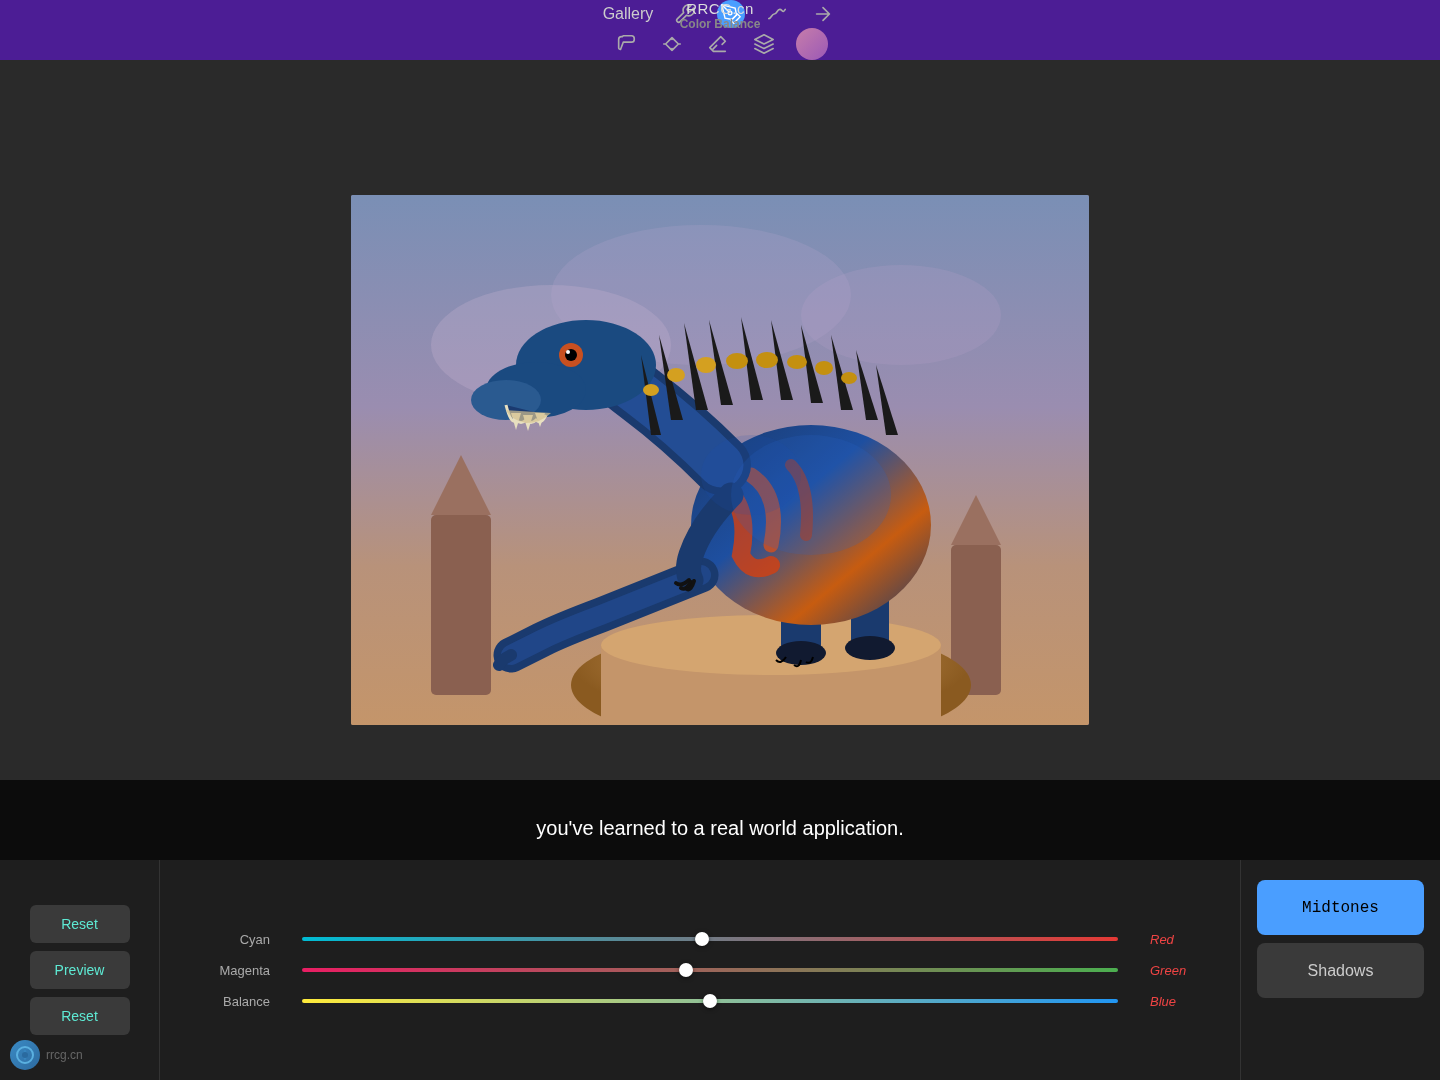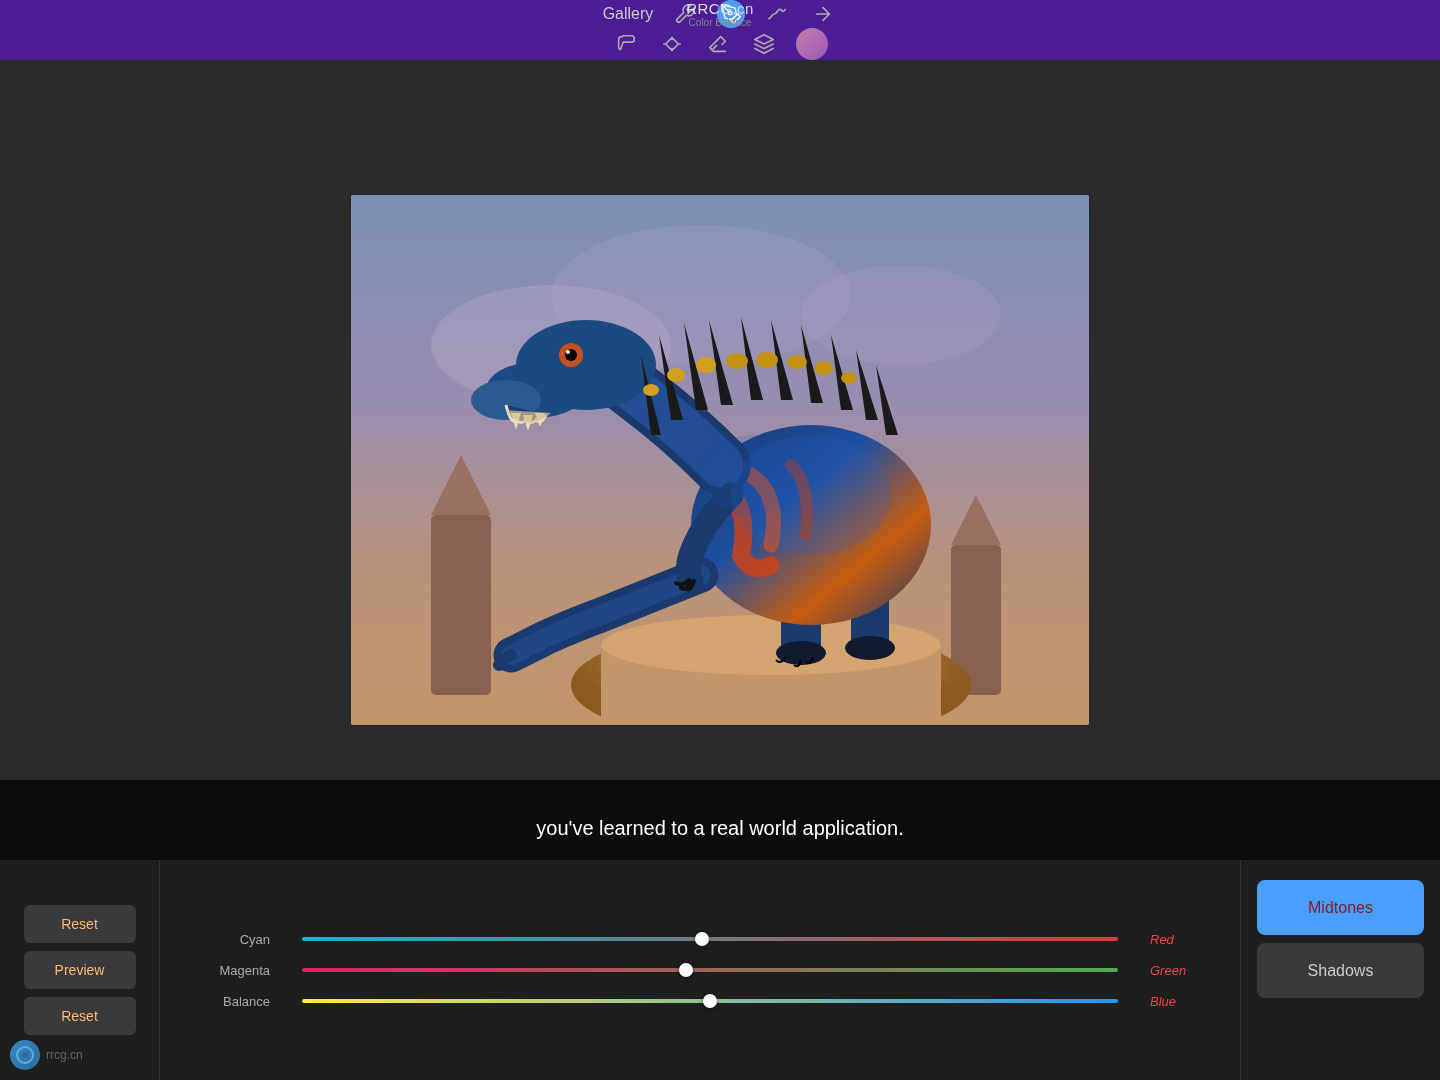--- a/index.html
+++ b/index.html
@@ -63,22 +63,23 @@
       border-radius: 50%;
       color: #fff;
     }
     .site-name {
       font-size: 15px;
       color: #ddd;
       font-weight: 500;
       letter-spacing: 0.5px;
     }
     .subtitle {
-      font-size: 10px;
+      font-size: 12px;
       color: #888;
+      font-weight: bold;
     }
     .avatar {
       width: 32px;
       height: 32px;
       border-radius: 50%;
       background: linear-gradient(135deg, #c77daa, #9b59b6);
     }
 
     
     .canvas-area {
@@ -116,25 +117,25 @@
       width: 160px;
       display: flex;
       flex-direction: column;
       align-items: center;
       justify-content: center;
       gap: 8px;
       padding: 10px;
       border-right: 1px solid #333;
     }
     .ctrl-btn {
-      width: 112px;
+      width: 100px;
       height: 38px;
       background: #3a3a3a;
       border: none;
-      color: #fdba74;
+      color: #5eead4;
       font-size: 14px;
       border-radius: 6px;
       cursor: pointer;
       display: flex;
       align-items: center;
       justify-content: center;
       text-align: center;
     }
     .logo-circle {
       width: 30px;
@@ -233,21 +234,22 @@
       font-size: 16px;
       cursor: pointer;
       display: flex;
       align-items: center;
       justify-content: center;
       border-radius: 8px;
       margin-bottom: 8px;
     }
     .tone-btn.active {
       background: #4a9eff;
-      color: #7f1d1d;
+      color: #000000;
+      font-family: Liberation Mono, monospace;
     }
 
     
     .subtitle-bar {
       position: absolute;
       bottom: 220px;
       left: 0; right: 0;
       height: 80px;
       background: rgba(0,0,0,0.7);
       display: flex;

